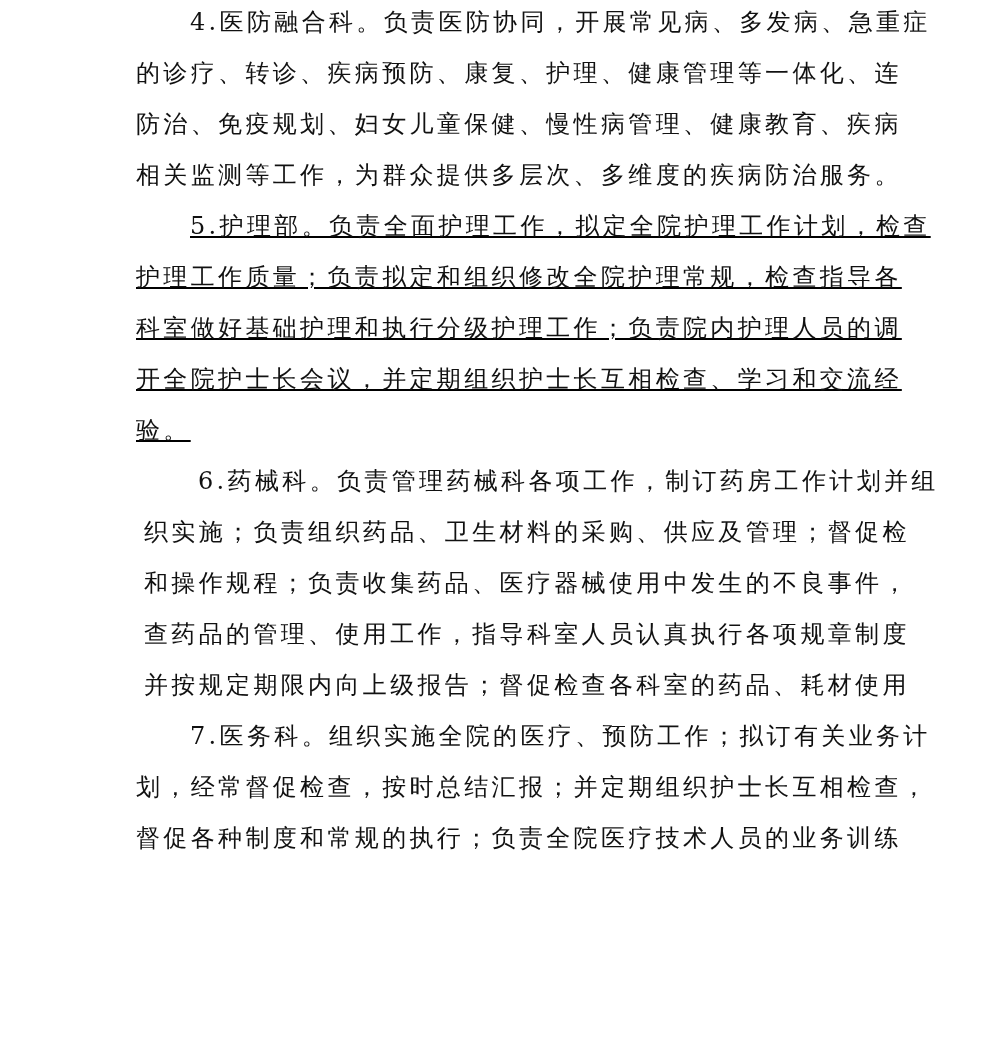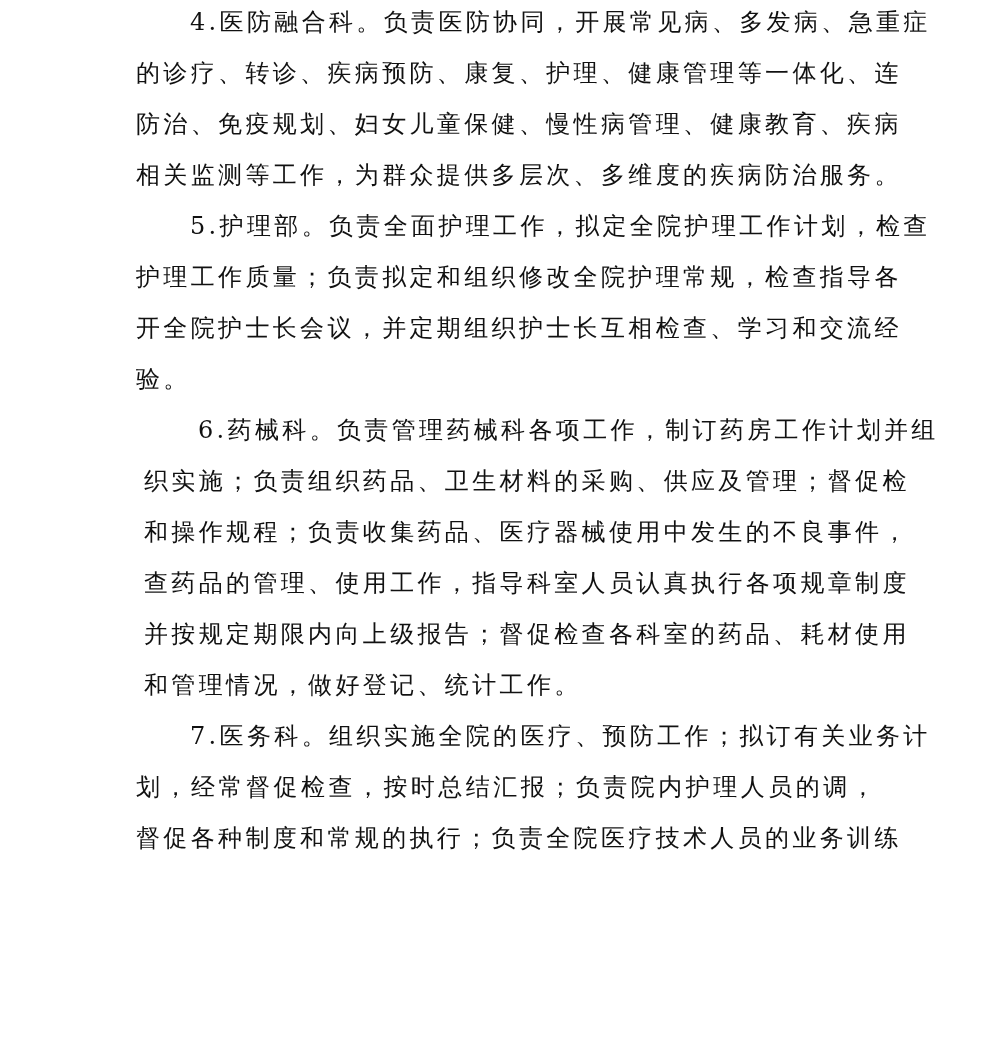--- a/index.html
+++ b/index.html
@@ -22,35 +22,35 @@
 
 <div class="page">
 
   <div class="para" style="margin-top:-3px;">
     <div class="line first">4.医防融合科。负责医防协同，开展常见病、多发病、急重症</div>
     <div class="line">的诊疗、转诊、疾病预防、康复、护理、健康管理等一体化、连</div>
     <div class="line">防治、免疫规划、妇女儿童保健、慢性病管理、健康教育、疾病</div>
     <div class="line last">相关监测等工作，为群众提供多层次、多维度的疾病防治服务。</div>
   </div>
 
-  <div class="para" style="margin-top:0px;">
+  <div class="para" style="margin-top:0px;text-decoration:underline;">
     <div class="line first">5.护理部。负责全面护理工作，拟定全院护理工作计划，检查</div>
     <div class="line">护理工作质量；负责拟定和组织修改全院护理常规，检查指导各</div>
+    <div class="line">科室做好基础护理和执行分级护理工作；负责院内护理人员的调</div>
     <div class="line">开全院护士长会议，并定期组织护士长互相检查、学习和交流经</div>
     <div class="line last">验。</div>
   </div>
 
   <div class="para" style="margin-top:0px;margin-left:8px;">
     <div class="line first">6.药械科。负责管理药械科各项工作，制订药房工作计划并组</div>
     <div class="line">织实施；负责组织药品、卫生材料的采购、供应及管理；督促检</div>
     <div class="line">和操作规程；负责收集药品、医疗器械使用中发生的不良事件，</div>
     <div class="line">查药品的管理、使用工作，指导科室人员认真执行各项规章制度</div>
     <div class="line">并按规定期限内向上级报告；督促检查各科室的药品、耗材使用</div>
-    <div class="line last">和管理情况，做好登记、统计工作。</div>
   </div>
 
   <div class="para" style="margin-top:0px;">
     <div class="line first">7.医务科。组织实施全院的医疗、预防工作；拟订有关业务计</div>
-    <div class="line">划，经常督促检查，按时总结汇报；负责院内护理人员的调，</div>
+    <div class="line">划，经常督促检查，按时总结汇报；并定期组织护士长互相检查，</div>
     <div class="line">督促各种制度和常规的执行；负责全院医疗技术人员的业务训练</div>
   </div>
 
 </div>
 
 </body></html>

